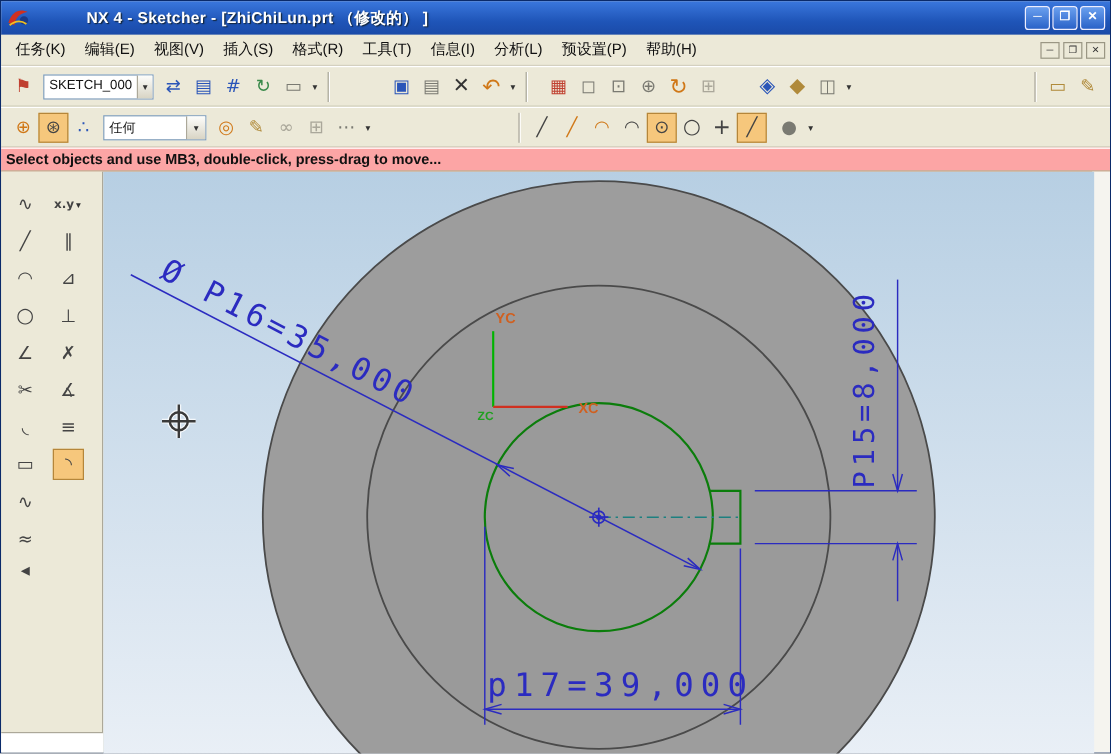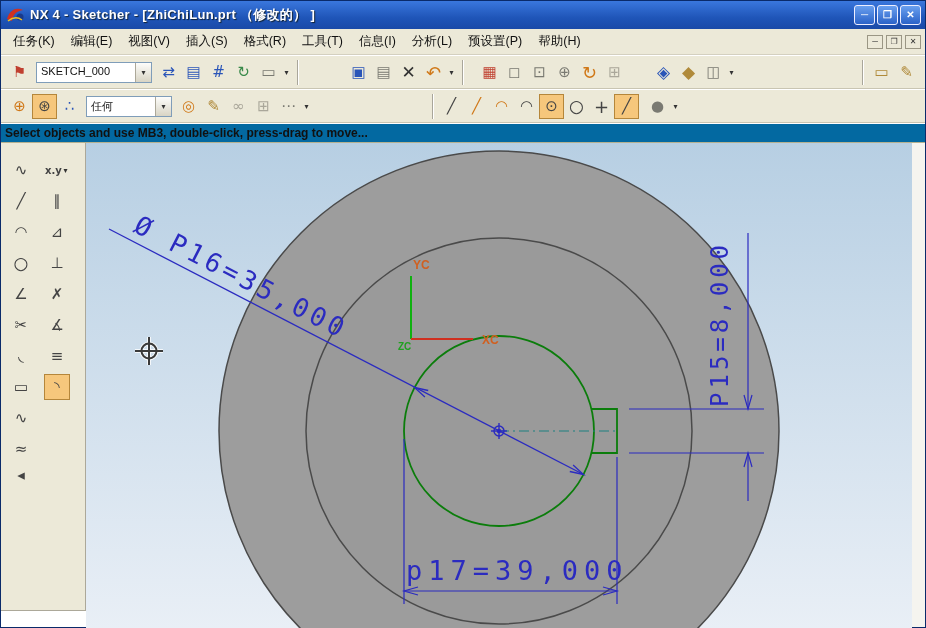--- a/index.html
+++ b/index.html
@@ -5,21 +5,21 @@
   * { margin:0; padding:0; box-sizing:border-box; }
   html,body { width:926px; height:628px; overflow:hidden; }
   body { font-family:"Liberation Sans", sans-serif; font-size:12px; background:#ece9d8; }
   .app { width:926px; height:628px; display:flex; flex-direction:column; border:1px solid #0a2a6a; }
 
   
   .titlebar { height:28px; background:linear-gradient(180deg,#3a77dd 0%,#1f55b8 60%,#1a4aa8 100%);
     display:flex; align-items:center; padding:0 4px; flex:0 0 auto; }
   .titlebar .logo { width:20px; height:20px; margin-right:5px; }
   .titlebar .title { color:#fff; font-weight:bold; font-size:13px; flex:1; white-space:nowrap; overflow:hidden;
-    text-shadow:1px 1px 1px #123; letter-spacing:.3px; }
+    text-shadow:1px 1px 1px #123; letter-spacing:.3px;margin-left:42px; }
   .winbtn { width:21px; height:20px; margin-left:2px; border:1px solid #eef; border-radius:3px;
     background:linear-gradient(180deg,#6aa0ef,#2a62c8); color:#fff; font-size:10px; line-height:18px;
     text-align:center; font-weight:bold; }
 
   
   .menubar { height:26px; background:#ece9d8; border-bottom:1px solid #d4d0c0; display:flex; align-items:center;
     padding:0 4px; flex:0 0 auto;justify-content:flex-end; }
   .menubar .mitem { padding:4px 8px; color:#111; font-size:12.5px; white-space:nowrap; }
   .menubar .spacer { flex:1; }
   .mdibtn { width:16px; height:14px; margin-left:3px; border:1px solid #9a9684; background:#ece9d8;
@@ -35,21 +35,21 @@
   .c-blue { color:#2a55b8; } .c-red { color:#c04030; } .c-orange { color:#d07818; }
   .c-gray { color:#7a7a72; } .c-tan { color:#b08a3a; } .c-green { color:#3a8a4a; }
   .drop { width:11px; height:25px; display:flex; align-items:center; justify-content:center; font-size:8px; color:#333; }
   .sep { width:2px; height:25px; border-left:1px solid #a9a69a; border-right:1px solid #fff; margin:0 5px; }
   .combo { display:flex; align-items:stretch; height:21px; border:1px solid #7f9db9; background:#fff; margin:0 4px; }
   .combo .val { padding:2px 4px 0 4px; font-size:11px; color:#111; white-space:nowrap; }
   .combo .arrow { width:16px; background:linear-gradient(#fdfdfb,#d8d4c4); border-left:1px solid #aca899;
     font-size:8px; display:flex; align-items:center; justify-content:center; color:#333; }
 
   
-  .promptbar { height:20px; background:#0369a1; border-top:1px solid #fff; border-bottom:1px solid #b5b190;
+  .promptbar { height:20px; background:#fca5a5; border-top:1px solid #fff; border-bottom:1px solid #b5b190;
     font-weight:bold; font-size:12px; color:#111; padding:2px 4px; flex:0 0 auto; white-space:nowrap; }
 
   
   .main { flex:1; display:flex; min-height:0; }
   .palette { width:85px; background:#ece9d8; border-right:1px solid #aca899; padding:14px 3px 0 7px;
     display:grid; grid-template-columns:26px 26px; gap:5px 10px; align-content:start; position:relative; }
   .pbtn { width:26px; height:26px; display:flex; align-items:center; justify-content:center;
     font-family:"DejaVu Sans", sans-serif; font-size:15px; color:#444; border:1px solid transparent; }
   .pbtn.hl { background:#f6c77c; border:1px solid #b5863a; }
   .pbtn .tiny { font-size:10px; font-weight:bold; }
@@ -91,21 +91,21 @@
     <span class="mitem">预设置(P)</span>
     <span class="mitem">帮助(H)</span>
     <span class="spacer"></span>
     <div class="mdibtn">─</div>
     <div class="mdibtn">❐</div>
     <div class="mdibtn">✕</div>
   </div>
 
   <div class="toolbar">
     <span class="tbtn c-red">⚑</span>
-    <div class="combo" style="width:116px;">
+    <div class="combo" style="width:92px;">
       <span class="val" style="flex:1;">SKETCH_000</span>
       <span class="arrow">▾</span>
     </div>
     <span class="tbtn c-blue">⇄</span>
     <span class="tbtn c-blue">▤</span>
     <span class="tbtn c-blue">#</span>
     <span class="tbtn c-green">↻</span>
     <span class="tbtn c-gray">▭</span>
     <span class="drop">▾</span>
     <div class="sep"></div>

